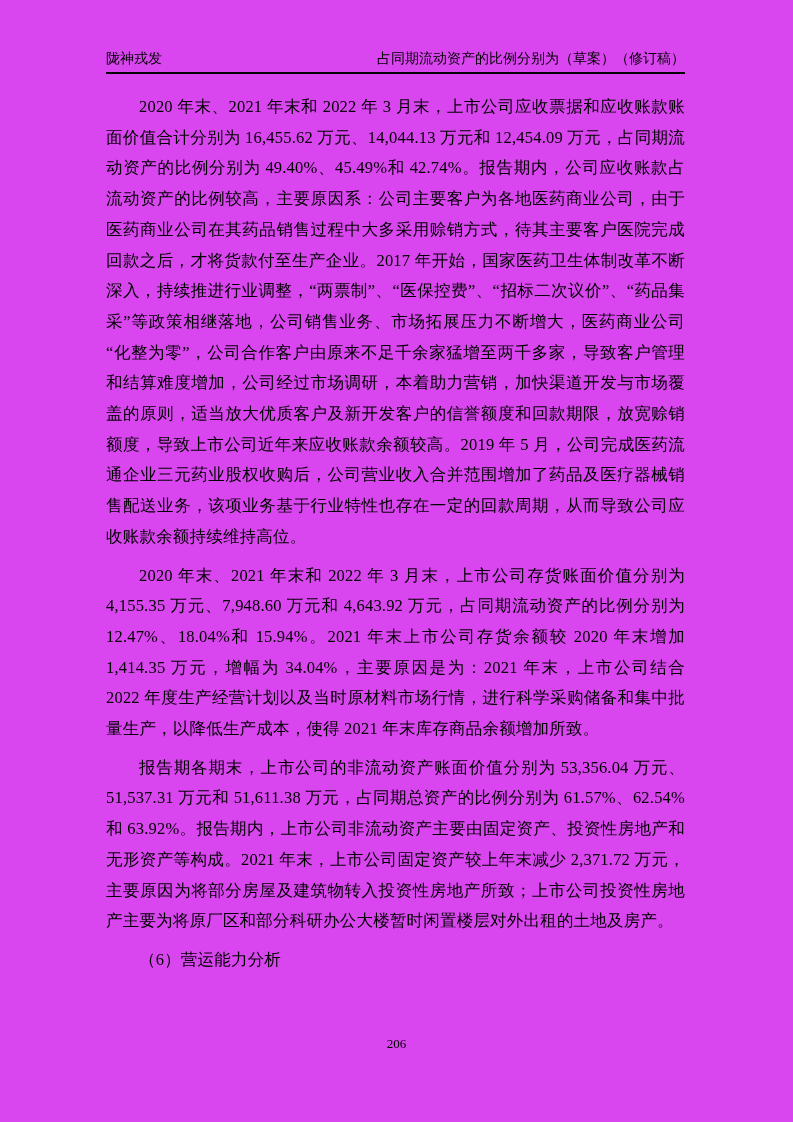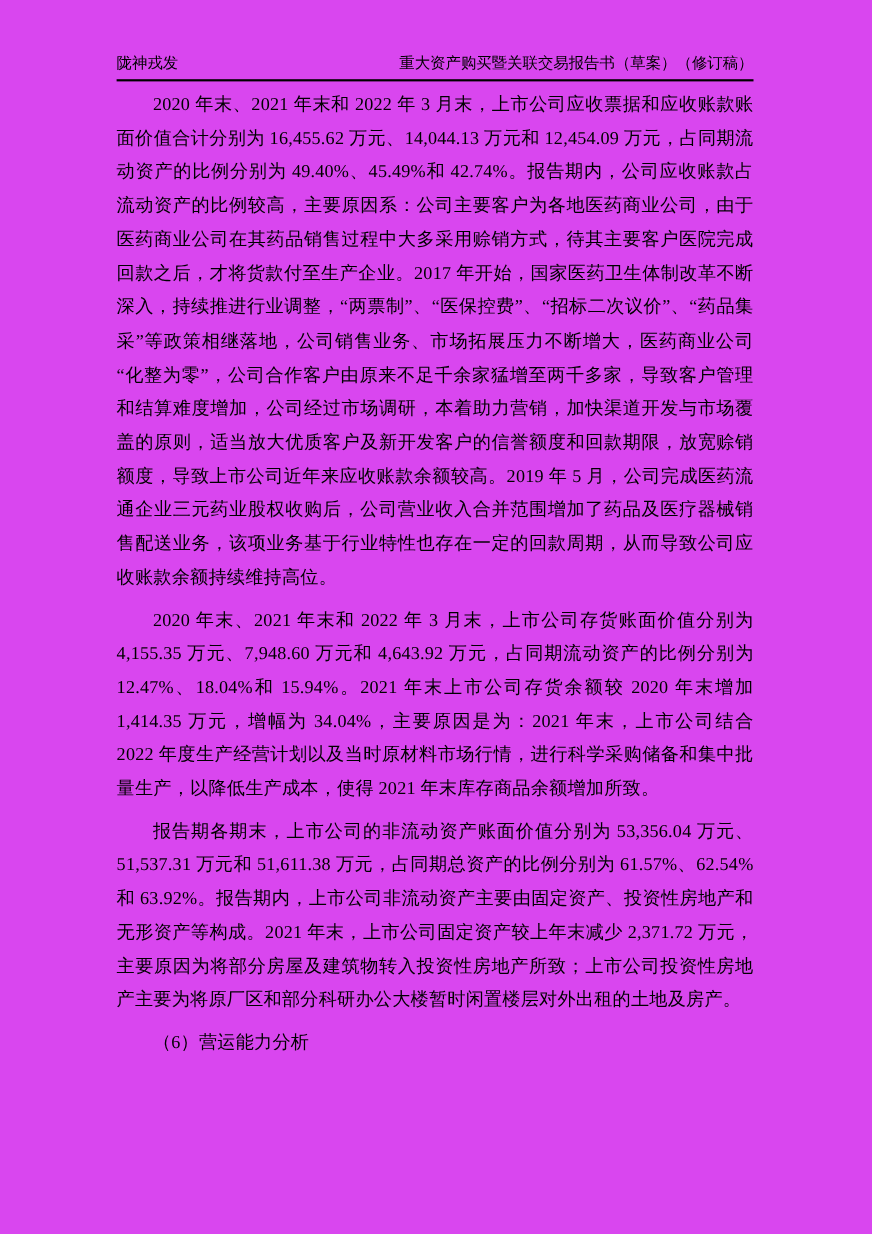--- a/index.html
+++ b/index.html
@@ -32,21 +32,21 @@
   .header-rule {
     position: absolute;
     top: 72px;
     left: 106px;
     width: 579px;
     height: 2px;
     background: #000000;
   }
   .content {
     position: absolute;
-    top: 80px;
+    top: 92px;
     left: 106px;
     width: 579px;
     font-size: 16.5px;
     line-height: 30.7px;
     text-align: justify;
     text-justify: inter-ideograph;
     letter-spacing: 0.2px;
   }
   .para {
     margin: 0 0 8px 0;
@@ -65,26 +65,29 @@
     line-height: 16px;
   }
 </style>
 </head>
 <body>
 
 <div class="page">
 
   <div class="header">
     <span>陇神戎发</span>
-    <span>重大资产购买暨关联交易报告书（草案）（修订稿）</span>
+    <span>占同期流动资产的比例分别为（草案）（修订稿）</span>
   </div>
 
   <div class="header-rule"></div>
 
   <div class="content">
     <p class="para">2020 年末、2021 年末和 2022 年 3 月末，上市公司应收票据和应收账款账面价值合计分别为 16,455.62 万元、14,044.13 万元和 12,454.09 万元，占同期流动资产的比例分别为 49.40%、45.49%和 42.74%。报告期内，公司应收账款占流动资产的比例较高，主要原因系：公司主要客户为各地医药商业公司，由于医药商业公司在其药品销售过程中大多采用赊销方式，待其主要客户医院完成回款之后，才将货款付至生产企业。2017 年开始，国家医药卫生体制改革不断深入，持续推进行业调整，“两票制”、“医保控费”、“招标二次议价”、“药品集采”等政策相继落地，公司销售业务、市场拓展压力不断增大，医药商业公司“化整为零”，公司合作客户由原来不足千余家猛增至两千多家，导致客户管理和结算难度增加，公司经过市场调研，本着助力营销，加快渠道开发与市场覆盖的原则，适当放大优质客户及新开发客户的信誉额度和回款期限，放宽赊销额度，导致上市公司近年来应收账款余额较高。2019 年 5 月，公司完成医药流通企业三元药业股权收购后，公司营业收入合并范围增加了药品及医疗器械销售配送业务，该项业务基于行业特性也存在一定的回款周期，从而导致公司应收账款余额持续维持高位。</p>
     <p class="para">2020 年末、2021 年末和 2022 年 3 月末，上市公司存货账面价值分别为 4,155.35 万元、7,948.60 万元和 4,643.92 万元，占同期流动资产的比例分别为 12.47%、18.04%和 15.94%。2021 年末上市公司存货余额较 2020 年末增加 1,414.35 万元，增幅为 34.04%，主要原因是为：2021 年末，上市公司结合 2022 年度生产经营计划以及当时原材料市场行情，进行科学采购储备和集中批量生产，以降低生产成本，使得 2021 年末库存商品余额增加所致。</p>
     <p class="para">报告期各期末，上市公司的非流动资产账面价值分别为 53,356.04 万元、51,537.31 万元和 51,611.38 万元，占同期总资产的比例分别为 61.57%、62.54%和 63.92%。报告期内，上市公司非流动资产主要由固定资产、投资性房地产和无形资产等构成。2021 年末，上市公司固定资产较上年末减少 2,371.72 万元，主要原因为将部分房屋及建筑物转入投资性房地产所致；上市公司投资性房地产主要为将原厂区和部分科研办公大楼暂时闲置楼层对外出租的土地及房产。</p>
     <p class="para heading">（6）营运能力分析</p>
   </div>
 
+  <div class="footer">
+    <span>206</span>
+  </div>
 
 </div>
 
 </body></html>

